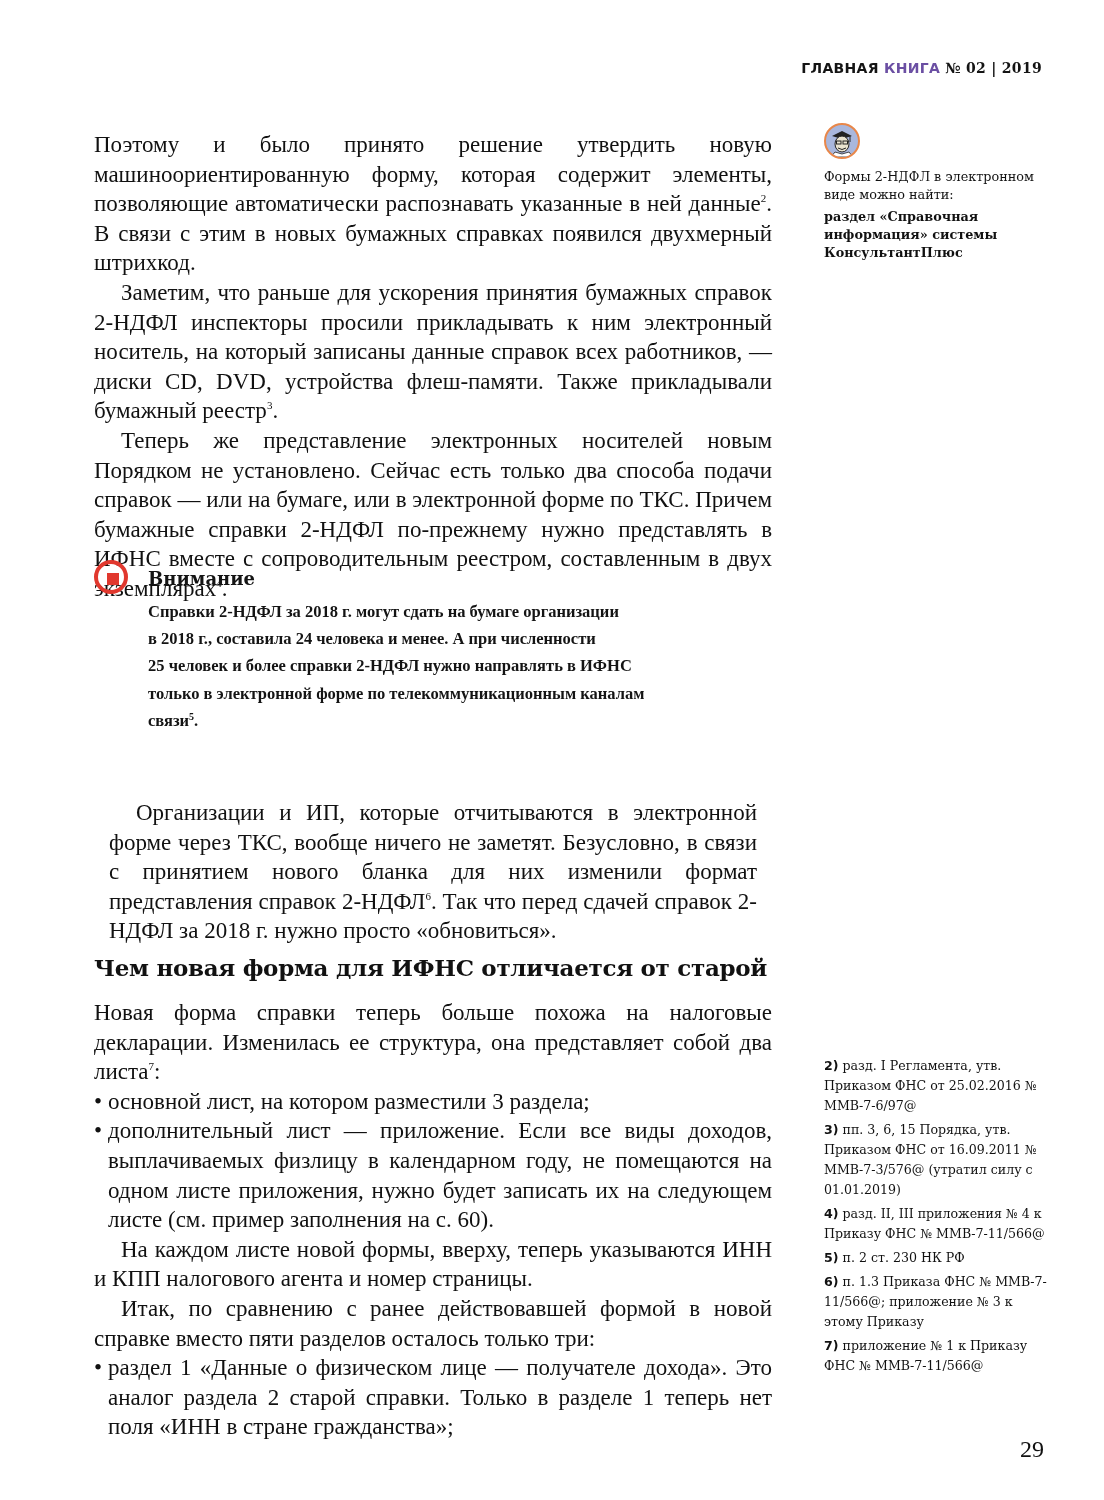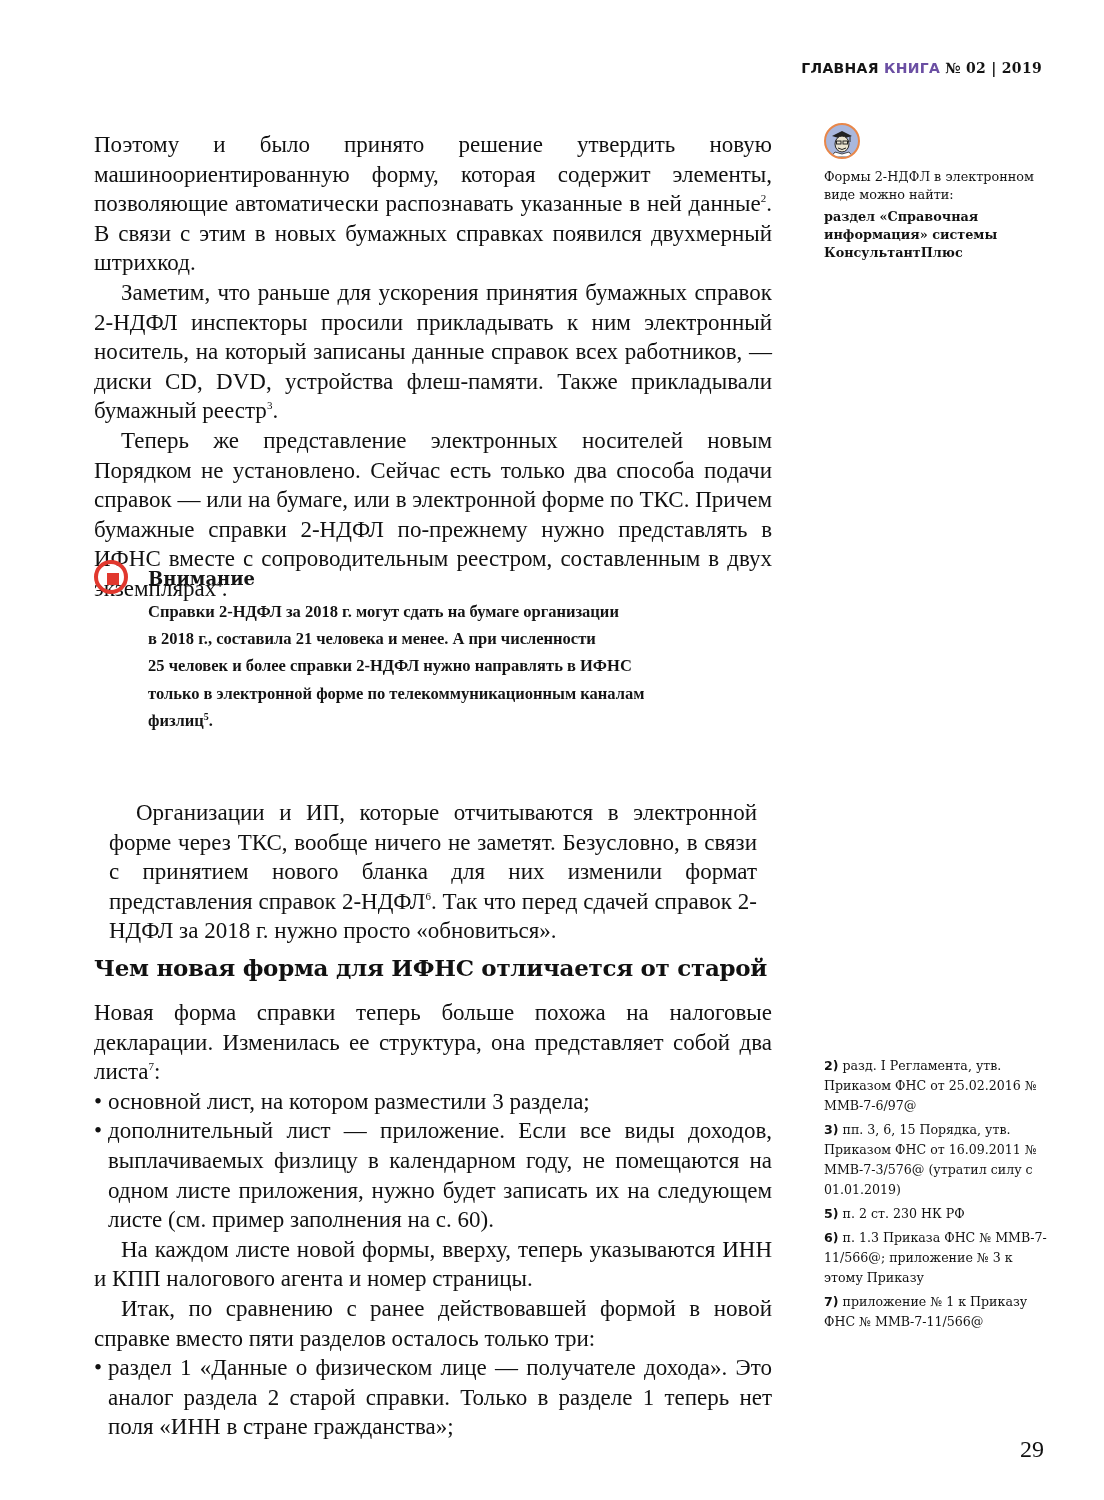--- a/index.html
+++ b/index.html
@@ -79,24 +79,24 @@
   <p class="ind"><span>Теперь же представление электронных носителей новым Порядком не установлено. Сейчас есть только два способа подачи справок — или на бумаге, или в электронной форме по ТКС. Причем бумажные справки 2-НДФЛ по-прежнему нужно представлять в ИФНС вместе с сопроводительным реестром, составленным в двух экземплярах</span><sup>4</sup><span>.</span></p>
 </div>
 
 <div class="attention">
   <div class="att-icon">
       <div class="sq"></div>
     </div>
   <div class="att-title">Внимание</div>
   <div class="att-body">
     <div>Справки 2-НДФЛ за 2018 г. могут сдать на бумаге организации</div>
-    <div>в 2018 г., составила 21 человека и менее. А при численности</div>
+    <div>в 2018 г., составила 24 человека и менее. А при численности</div>
     <div>25 человек и более справки 2-НДФЛ нужно направлять в ИФНС</div>
     <div>только в электронной форме по телекоммуникационным каналам</div>
-    <div><span>физлиц</span><sup>5</sup><span>.</span></div>
+    <div><span>связи</span><sup>5</sup><span>.</span></div>
   </div>
 </div>
 
 <div class="main2">
   <p class="ind"><span>Организации и ИП, которые отчитываются в электронной форме через ТКС, вообще ничего не заметят. Безусловно, в связи с принятием нового бланка для них изменили формат представления справок 2-НДФЛ</span><sup>6</sup><span>. Так что перед сдачей справок 2-НДФЛ за 2018 г. нужно просто «обновиться».</span></p>
 </div>
 
 <div class="heading">Чем новая форма для ИФНС отличается от старой</div>
 
 <div class="main3">
@@ -104,18 +104,19 @@
   <div class="bul"><span class="dot">•</span><span>основной лист, на котором разместили 3 раздела;</span></div>
   <div class="bul"><span class="dot">•</span><span>дополнительный лист — приложение. Если все виды доходов, выплачиваемых физлицу в календарном году, не помещаются на одном листе приложения, нужно будет записать их на следующем листе (см. пример заполнения на с. 60).</span></div>
   <p class="ind">На каждом листе новой формы, вверху, теперь указываются ИНН и КПП налогового агента и номер страницы.</p>
   <p class="ind">Итак, по сравнению с ранее действовавшей формой в новой справке вместо пяти разделов осталось только три:</p>
   <div class="bul"><span class="dot">•</span><span>раздел 1 «Данные о физическом лице — получателе дохода». Это аналог раздела 2 старой справки. Только в разделе 1 теперь нет поля «ИНН в стране гражданства»;</span></div>
 </div>
 
 <div class="footnotes">
   <div class="fn"><b>2)</b> <span>разд. I Регламента, утв. Приказом ФНС от 25.02.2016 № ММВ-7-6/97@</span></div>
   <div class="fn"><b>3)</b> <span>пп. 3, 6, 15 Порядка, утв. Приказом ФНС от 16.09.2011 № ММВ-7-3/576@ (утратил силу с 01.01.2019)</span></div>
+  <div class="fn"><b>4)</b> <span>разд. II, III приложения № 4 к Приказу ФНС № ММВ-7-11/566@</span></div>
   <div class="fn"><b>5)</b> <span>п. 2 ст. 230 НК РФ</span></div>
   <div class="fn"><b>6)</b> <span>п. 1.3 Приказа ФНС № ММВ-7-11/566@; приложение № 3 к этому Приказу</span></div>
   <div class="fn"><b>7)</b> <span>приложение № 1 к Приказу ФНС № ММВ-7-11/566@</span></div>
 </div>
 
 <div class="page-num">29</div>
 
 </body></html>

